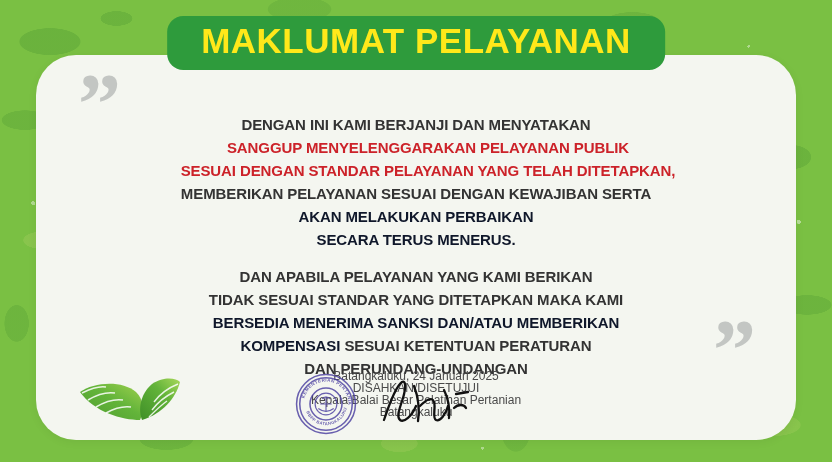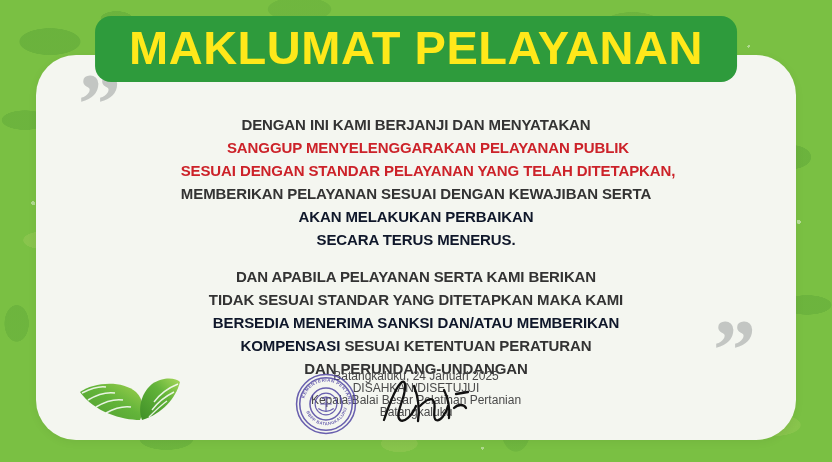--- a/index.html
+++ b/index.html
@@ -87,21 +87,21 @@
     transform: translateX(-50%);
     top: 16px;
     background: #2e9b3c;
     border-radius: 16px;
     padding: 7px 34px 10px 34px;
     z-index: 6;
   }
   .title-text {
     font-family: "Liberation Sans", sans-serif;
     font-weight: bold;
-    font-size: 47px;
+    font-size: 35px;
     letter-spacing: 0.5px;
     color: #ffe81a;
     line-height: 1.05;
     white-space: nowrap;
     text-align: center;
   }
 
   
   .quote-mark {
     position: absolute;
@@ -214,21 +214,21 @@
       <div class="para">
         <div class="line c-dark">DENGAN INI KAMI BERJANJI DAN MENYATAKAN</div>
         <div class="line c-red">SANGGUP MENYELENGGARAKAN PELAYANAN PUBLIK</div>
         <div class="line c-red">SESUAI DENGAN STANDAR PELAYANAN YANG TELAH DITETAPKAN,</div>
         <div class="line c-dark">MEMBERIKAN PELAYANAN SESUAI DENGAN KEWAJIBAN SERTA</div>
         <div class="line c-blue">AKAN MELAKUKAN PERBAIKAN</div>
         <div class="line c-blue">SECARA TERUS MENERUS.</div>
       </div>
 
       <div class="para">
-        <div class="line c-dark">DAN APABILA PELAYANAN SERTA KAMI BERIKAN</div>
+        <div class="line c-dark">DAN APABILA PELAYANAN YANG KAMI BERIKAN</div>
         <div class="line c-dark">TIDAK SESUAI STANDAR YANG DITETAPKAN MAKA KAMI</div>
         <div class="line c-green">BERSEDIA MENERIMA SANKSI DAN/ATAU MEMBERIKAN</div>
         <div class="line"><span class="c-green">KOMPENSASI </span><span class="c-dark">SESUAI KETENTUAN PERATURAN</span></div>
         <div class="line c-dark">DAN PERUNDANG-UNDANGAN</div>
       </div>
 
     </div>
 
     <div class="sign-block">
       <div class="sign-line">Batangkaluku, 24 Januari 2025</div>

